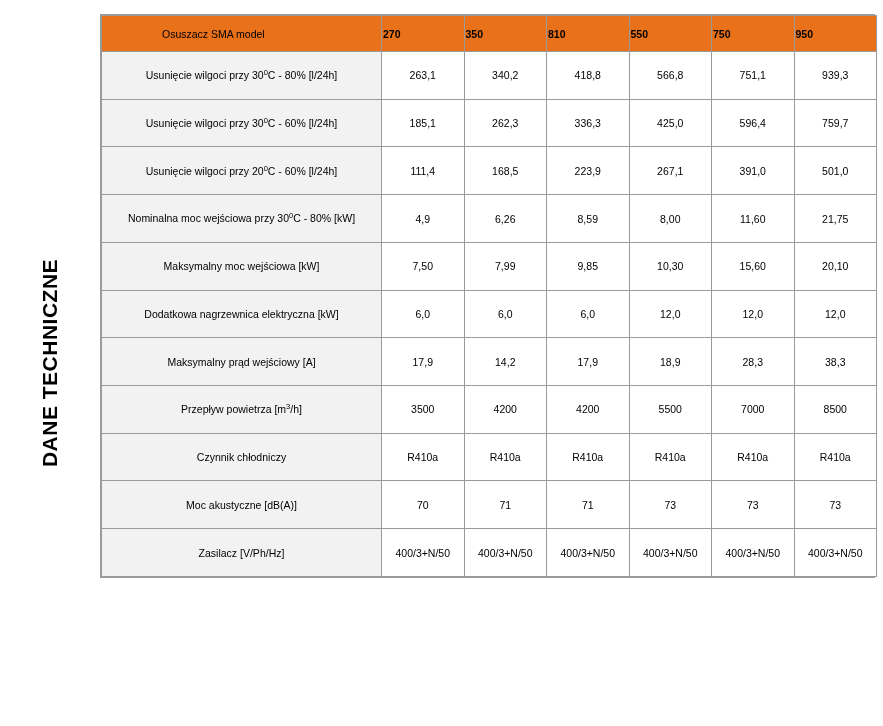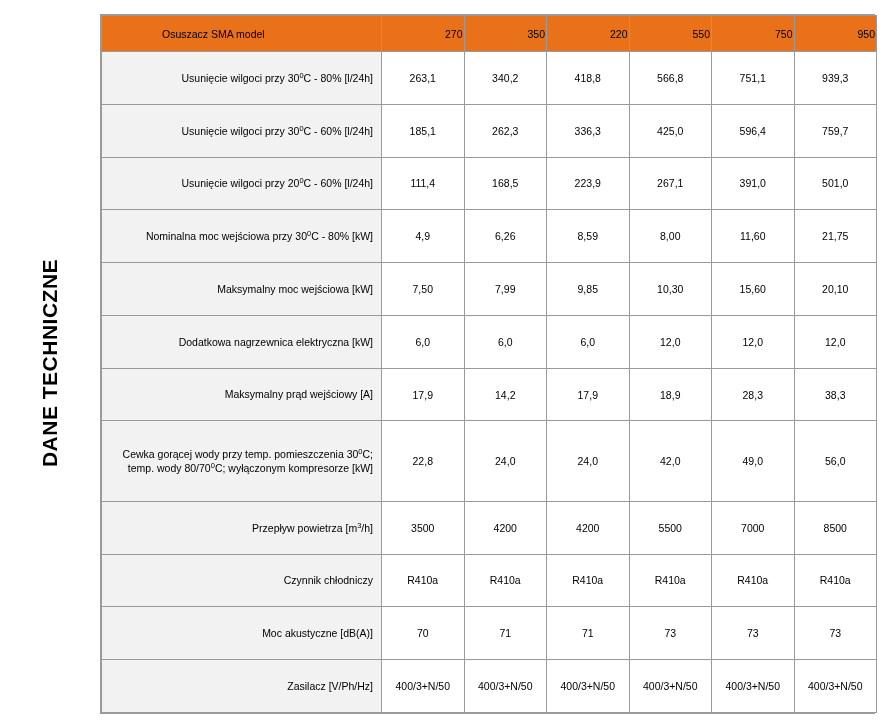--- a/index.html
+++ b/index.html
@@ -34,21 +34,21 @@
     font-size: 21px;
     font-weight: bold;
     letter-spacing: 0.5px;
     font-family: "Liberation Sans", sans-serif;
   }
   #table-wrap {
     position: absolute;
     left: 100px;
     top: 14px;
     width: 775px;
-    height: 700px;
+    height: 564px;
     border: 1px solid #9a9a9a;
     box-sizing: border-box;
     background: #f2f2f2;
   }
   table.spec {
     border-collapse: collapse;
     width: 100%;
     height: 100%;
     table-layout: fixed;
   }
@@ -64,25 +64,26 @@
     color: #ffffff;
     height: 36px;
     font-size: 13px;
     font-weight: bold;
   }
   thead th.head-label {
     text-align: left;
     padding-left: 60px;
   }
   thead th.head-model {
-    text-align: right;
+    text-align: left;
+    font-weight: bold;
   }
   td.rowlabel {
     background: #f2f2f2;
-    text-align: right;
+    text-align: center;
     padding: 6px 8px 6px 8px;
     line-height: 1.35;
     vertical-align: middle;
   }
   td.val {
     background: #ffffff;
     text-align: center;
     vertical-align: middle;
   }
   sup {
@@ -111,21 +112,21 @@
           <col class="col-val">
         <col class="col-val">
           <col class="col-val">
           <col class="col-val">
       </colgroup>
       <thead>
         <tr>
           <th class="head-label">Osuszacz SMA model</th>
           <th class="head-model">270</th>
           <th class="head-model">350</th>
-          <th class="head-model">220</th>
+          <th class="head-model">810</th>
           <th class="head-model">550</th>
           <th class="head-model">750</th>
           <th class="head-model">950</th>
         </tr>
       </thead>
       <tbody id="tbody">
           <tr>
             <td class="rowlabel">Usunięcie wilgoci przy 30<sup>0</sup>C - 80% [l/24h]</td>
             <td class="val">263,1</td>
             <td class="val">340,2</td>
@@ -182,29 +183,20 @@
           <tr>
             <td class="rowlabel">Maksymalny prąd wejściowy [A]</td>
             <td class="val">17,9</td>
             <td class="val">14,2</td>
             <td class="val">17,9</td>
             <td class="val">18,9</td>
             <td class="val">28,3</td>
             <td class="val">38,3</td>
           </tr>
           <tr>
-            <td class="rowlabel">Cewka gorącej wody przy temp. pomieszczenia 30<sup>0</sup>C;<br>temp. wody 80/70<sup>0</sup>C; wyłączonym kompresorze [kW]</td>
-            <td class="val">22,8</td>
-            <td class="val">24,0</td>
-            <td class="val">24,0</td>
-            <td class="val">42,0</td>
-            <td class="val">49,0</td>
-            <td class="val">56,0</td>
-          </tr>
-          <tr>
             <td class="rowlabel">Przepływ powietrza [m<sup>3</sup>/h]</td>
             <td class="val">3500</td>
             <td class="val">4200</td>
             <td class="val">4200</td>
             <td class="val">5500</td>
             <td class="val">7000</td>
             <td class="val">8500</td>
           </tr>
           <tr>
             <td class="rowlabel">Czynnik chłodniczy</td>

